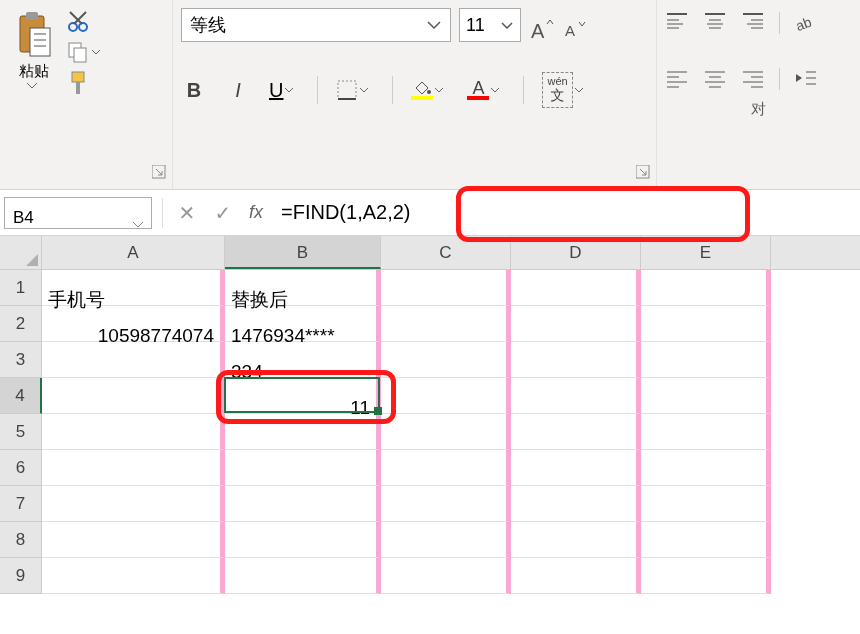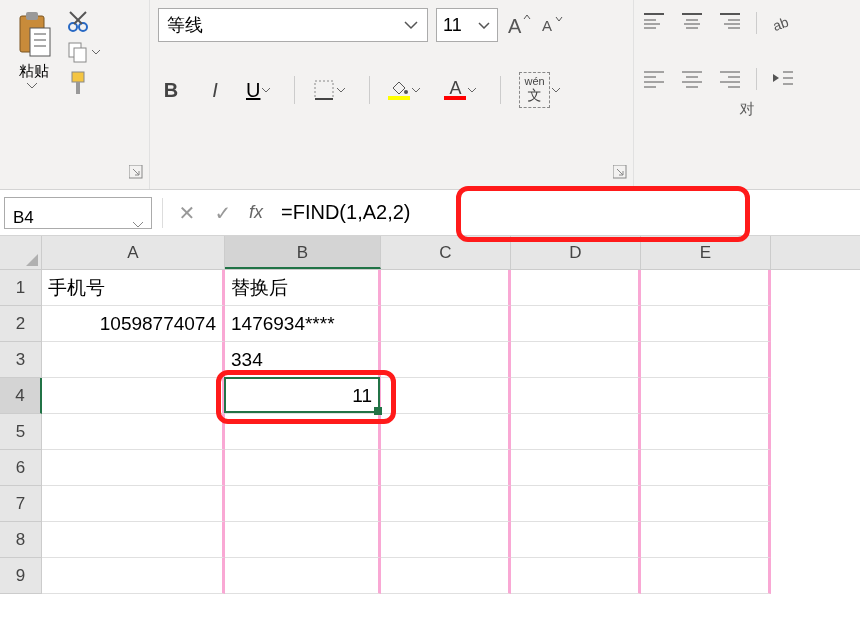--- a/index.html
+++ b/index.html
@@ -7,21 +7,21 @@
 
 .ribbon { background: #f3f2f1; height: 190px; border-bottom: 1px solid #d4d4d4; display: flex; }
 .group { display: flex; flex-direction: column; border-right: 1px solid #e1e1e1; padding: 4px 8px 0; position: relative; }
 .group-label { text-align: center; font-size: 15px; color: #5a5a5a; padding: 6px 0 8px; }
 .group-expand { position: absolute; right: 6px; bottom: 10px; width: 14px; height: 14px; }
 
 .clipboard-top { display: flex; gap: 6px; padding-top: 4px; }
 .paste-btn { display: flex; flex-direction: column; align-items: center; gap: 2px; padding: 2px 6px; }
 .clip-side { display: flex; flex-direction: column; gap: 6px; padding-top: 2px; }
 
-.font-top { display: flex; align-items: center; gap: 8px; padding: 4px 0; }
+.font-top { display: flex; align-items: flex-end; gap: 8px; padding: 4px 0; }
 .font-name { background: #fff; border: 1px solid #ababab; height: 34px; width: 270px; display: flex; align-items: center; justify-content: space-between; padding: 0 8px; font-size: 18px; }
 .font-size { background: #fff; border: 1px solid #ababab; height: 34px; width: 62px; display: flex; align-items: center; justify-content: space-between; padding: 0 6px; font-size: 18px; }
 .font-bottom { display: flex; align-items: center; gap: 18px; padding-top: 26px; }
 .fmt-btn { width: 26px; text-align: center; font-size: 20px; color: #444; }
 .border-btn { display: flex; align-items: center; gap: 2px; }
 .fill-btn { display: flex; flex-direction: column; align-items: center; }
 .color-bar { height: 4px; width: 22px; }
 .wen-btn { display: flex; flex-direction: column; align-items: center; font-size: 11px; color: #444; border: 1px dashed #888; padding: 2px 4px; }
 
 .align-group { padding-top: 8px; }
@@ -40,36 +40,36 @@
 .col-h { text-align: center; line-height: 34px; font-size: 17px; color: #444; border-right: 1px solid #ccc; background: #e6e6e6; }
 .col-h.active { background: #d4d4d4; border-bottom: 2px solid #217346; }
 
 .grid-body { display: flex; }
 .row-headers { width: 42px; }
 .row-h { height: 36px; line-height: 36px; text-align: center; border-bottom: 1px solid #ccc; border-right: 1px solid #ccc; background: #e6e6e6; font-size: 17px; color: #444; }
 .row-h.active { background: #d4d4d4; border-right: 2px solid #217346; }
 
 .cells { position: relative; }
 .cell-row { display: flex; height: 36px; }
-.cell { border-right: 3px solid #f9a8d4; border-bottom: 1px solid #e0e0e0; padding: 0 6px; line-height: 36px; font-size: 19px; overflow: visible; white-space: nowrap; }
+.cell { border-right: 5px solid #f9a8d4; border-bottom: 1px solid #e0e0e0; padding: 12px 6px; line-height: 36px; font-size: 19px; overflow: visible; white-space: nowrap; }
 .cell.right { text-align: right; }
 
 .selected-cell { position: absolute; border: 2px solid #217346; pointer-events: none; }
 .fill-handle { position: absolute; width: 8px; height: 8px; background: #217346; right: -4px; bottom: -4px; }
 
 .highlight { position: absolute; border: 5px solid #ff1a1a; border-radius: 12px; pointer-events: none; }
 
 svg { display: block; }
 .dd-arrow { width: 14px; }
 </style>
 </head>
 <body>
 
 <div class="ribbon">
-  <div class="group" style="width:150px">
+  <div class="group" style="width:173px">
     <div class="clipboard-top">
       <div class="paste-btn">
         <svg width="40" height="50" viewBox="0 0 40 50">
             <rect x="6" y="6" width="24" height="36" rx="2" fill="#c88b3a" stroke="#7a5520"></rect>
             <rect x="12" y="2" width="12" height="8" rx="2" fill="#999"></rect>
             <rect x="16" y="18" width="20" height="28" fill="#fff" stroke="#555"></rect>
             <line x1="20" y1="24" x2="32" y2="24" stroke="#555"></line>
             <line x1="20" y1="30" x2="32" y2="30" stroke="#555"></line>
             <line x1="20" y1="36" x2="32" y2="36" stroke="#555"></line>
           </svg>

